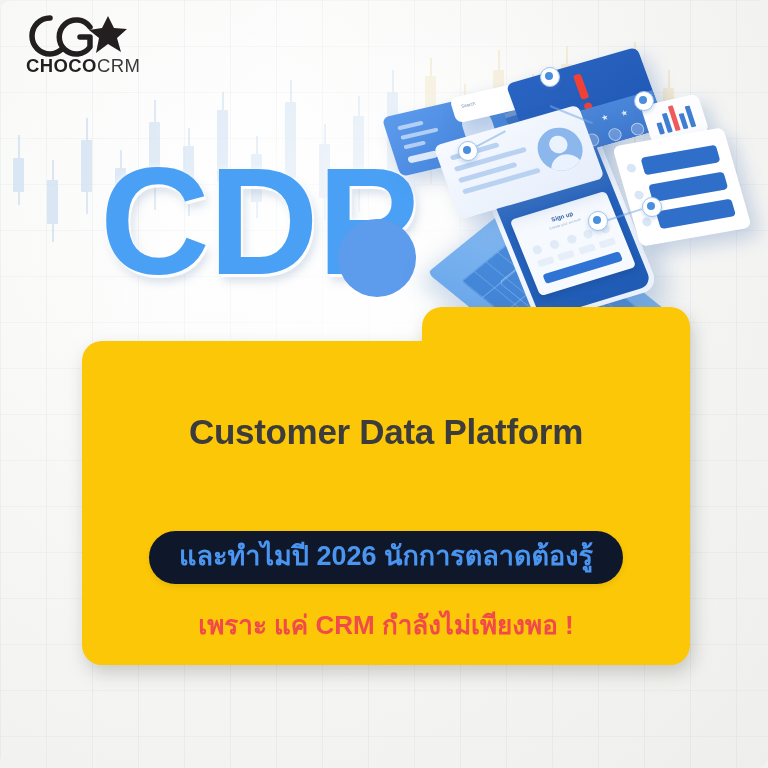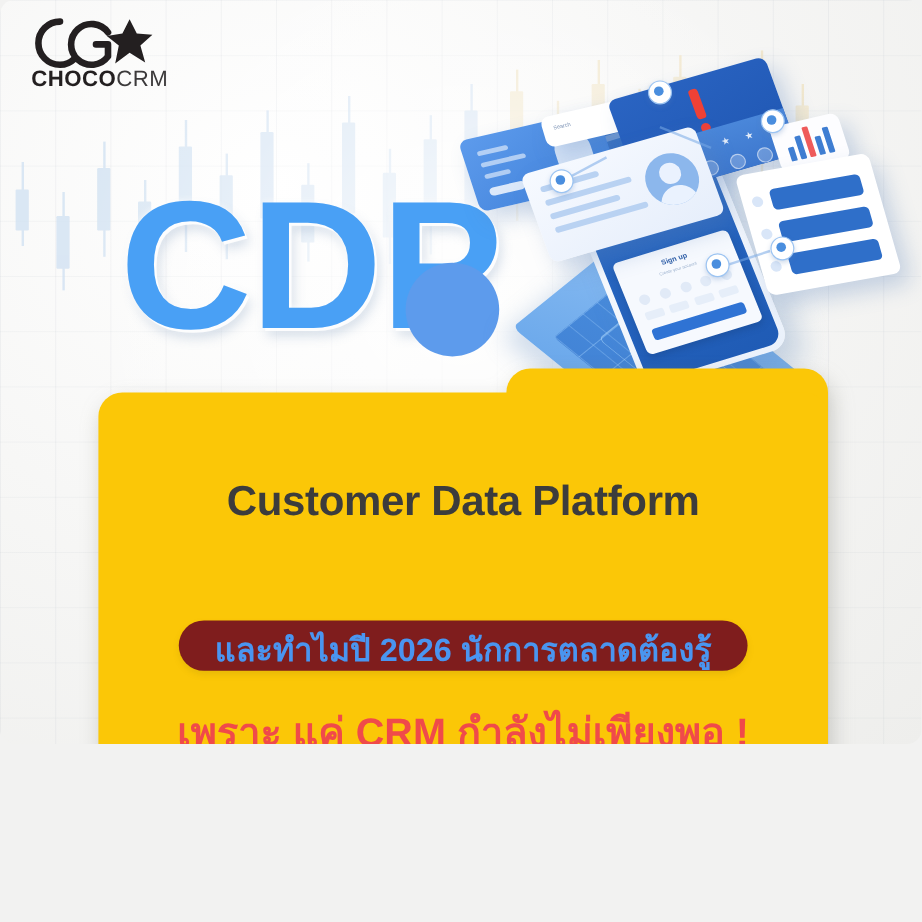--- a/index.html
+++ b/index.html
@@ -10,21 +10,21 @@
     width: 768px;
     height: 768px;
     overflow: hidden;
     font-family: "Liberation Sans", "DejaVu Sans", sans-serif;
     background: #f2f2f1;
   }
 
   #poster {
     position: relative;
     width: 768px;
-    height: 620px;
+    height: 768px;
     overflow: hidden;
     background:
       radial-gradient(ellipse at 30% 25%, #ffffff 0%, #f7f7f6 45%, #eeeeec 100%);
     border-radius: 12px;
   }
 
   
   .bg-grid {
     position: absolute;
     inset: 0;
@@ -283,21 +283,21 @@
   }
   .folder-tab {
     position: absolute;
     right: 0; top: 0;
     width: 268px; height: 60px;
     background: #fbc707;
     border-radius: 20px 20px 0 0;
   }
   .folder-body {
     position: absolute;
-    left: 0; top: 20px;
+    left: 0; top: 34px;
     width: 608px; height: 324px;
     background: #fbc707;
     border-radius: 20px;
   }
 
   .headline {
     position: absolute;
     left: 0; right: 0;
     top: 68px;
     text-align: center;
@@ -307,39 +307,39 @@
     color: #3c3c3c;
     letter-spacing: -0.3px;
   }
   .headline .th { font-size: 36px; }
 
   .pill {
     position: absolute;
     left: 50%;
     transform: translateX(-50%);
     top: 190px;
-    background: #7f1d1d;
+    background: #0f172a;
     border-radius: 30px;
-    padding: 10px 30px 1px;
+    padding: 10px 30px 12px;
     box-shadow: 0 3px 5px rgba(150,120,10,0.18);
     white-space: nowrap;
   }
   .pill-text {
     font-size: 27px;
     line-height: 31px;
     font-weight: 700;
     color: #4a95f0;
   }
 
   .punch {
     position: absolute;
     left: 0; right: 0;
     top: 266px;
     text-align: center;
-    font-size: 33px;
+    font-size: 26px;
     line-height: 36px;
     font-weight: 700;
     color: #f04a4a;
     white-space: nowrap;
   }
 </style>
 </head>
 <body>
 
 <div id="poster">

